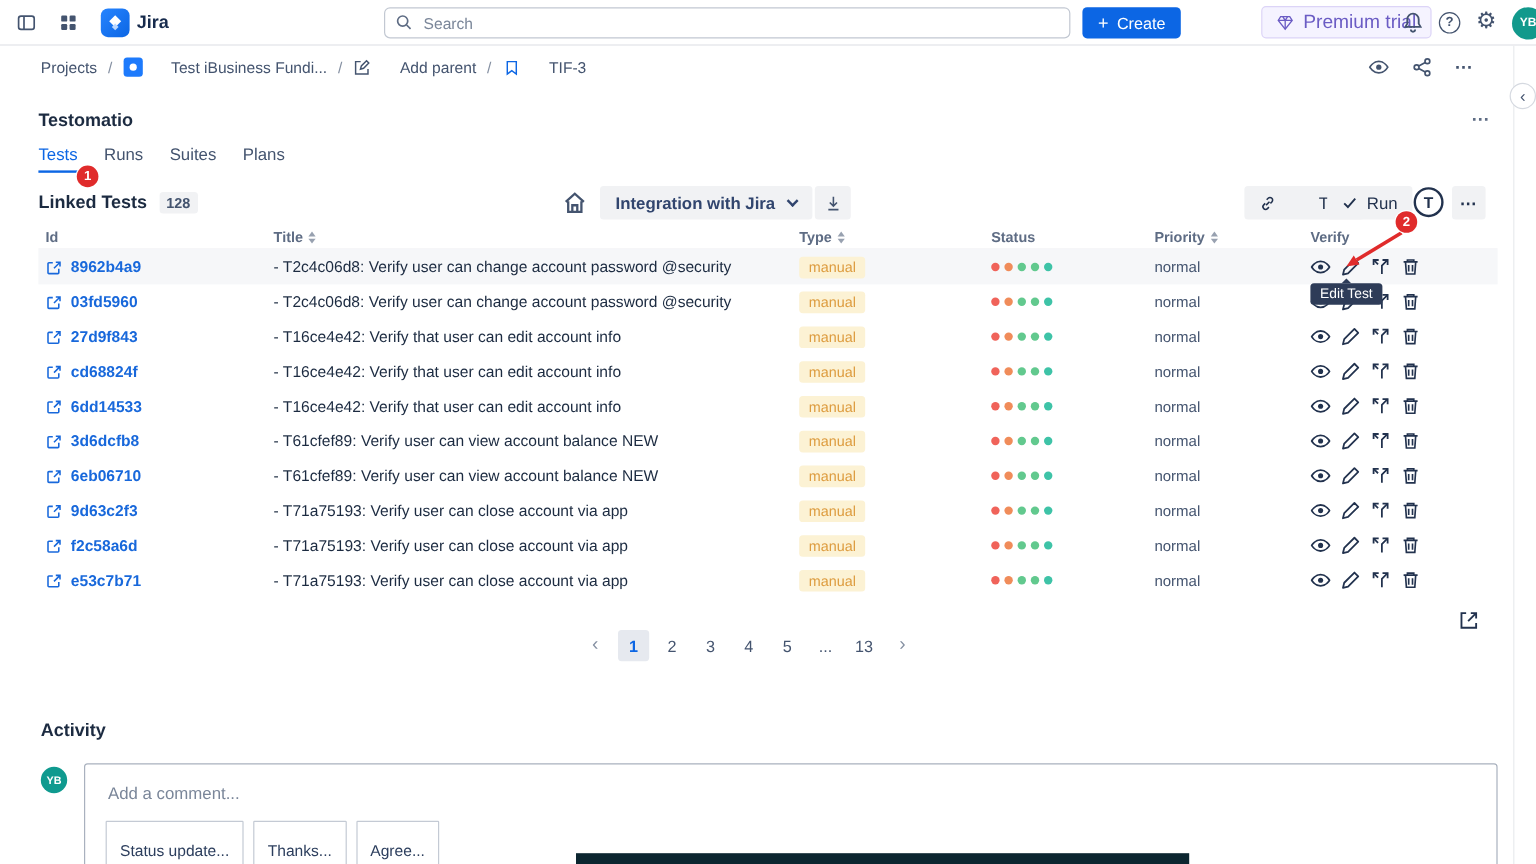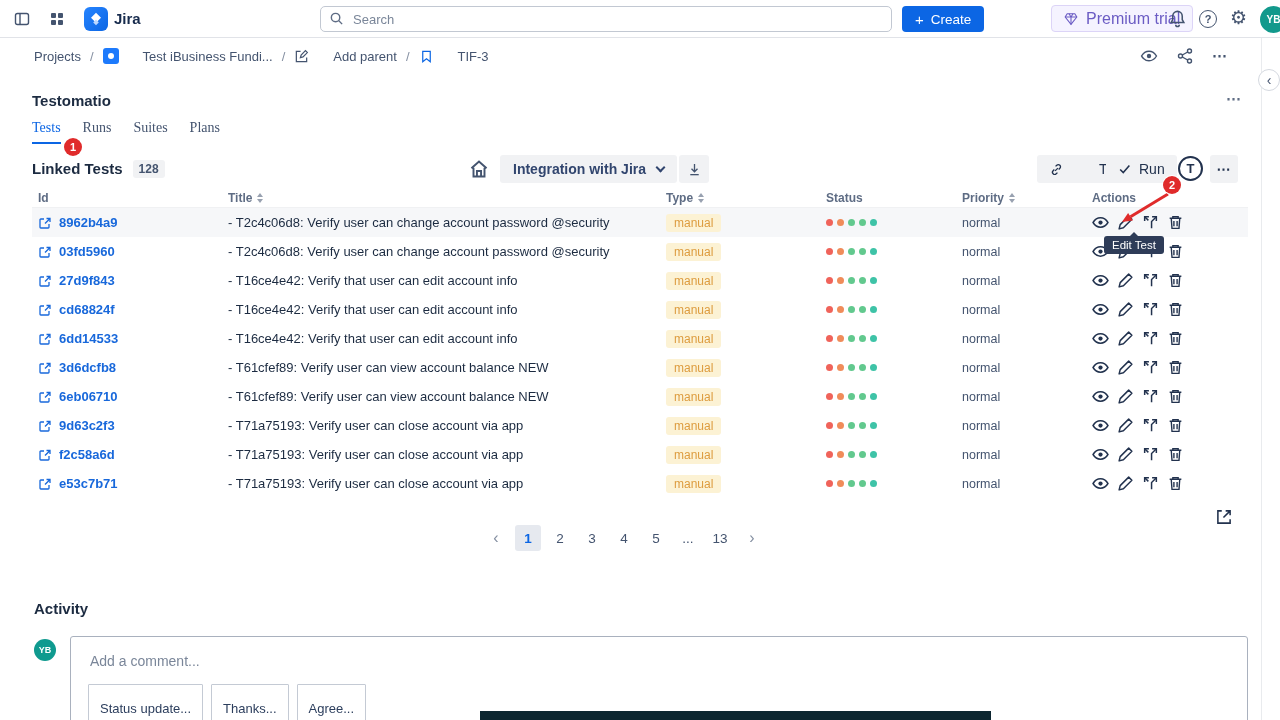--- a/index.html
+++ b/index.html
@@ -46,21 +46,21 @@
   .bc-right { margin-left:auto; display:flex; align-items:center; gap:18px; padding-right:18px; }
   .bc-more { font-size:15px; font-weight:700; letter-spacing:1px; color:#44546f; }
   .right-line { position:absolute; left:1261px; top:38px; bottom:0; width:1px; background:#e9ebee; }
   .collapse-btn { position:absolute; left:1258px; top:69px; width:22px; height:22px; border:1px solid #d5d9e0;
     border-radius:50%; background:#fff; display:flex; align-items:center; justify-content:center;
     font-size:14px; color:#44546f; z-index:5; cursor:pointer; }
 
   
   .panel-title { position:absolute; left:32px; top:92px; font-size:15px; font-weight:700; color:#1c2b41; }
   .panel-more { position:absolute; left:1226px; top:90px; font-size:15px; font-weight:700; letter-spacing:1px; color:#5e6c84; cursor:pointer; }
-  .tabs { position:absolute; left:32px; top:120px; display:flex; gap:22px;font-family:Liberation Serif, serif; }
+  .tabs { position:absolute; left:32px; top:120px; display:flex; gap:22px; }
   .tab { font-size:14px; color:#44546f; padding-bottom:6px; cursor:pointer; border-bottom:2.5px solid transparent; }
   .tab.active { color:#0c66e4; font-weight:500; border-bottom-color:#0c66e4; }
 
   
   .linked { position:absolute; left:32px; top:160px; display:flex; gap:10px; }
   .linked-label { font-size:15px; font-weight:700; color:#1c2b41; }
   .count-badge { background:#f1f2f4; color:#44546f; font-size:12px; font-weight:600; padding:2px 6px; border-radius:3px; }
   .home-btn { position:absolute; left:468px; top:158px; width:22px; height:22px; color:#44546f; }
   .dropdown { position:absolute; left:500px; top:155px; height:28px; background:#f1f2f4; border-radius:3px;
     display:flex; align-items:center; gap:11px; padding:0 13px; font-size:14px; font-weight:600; color:#31456e; cursor:pointer; }
@@ -125,21 +125,21 @@
     color:#2c3e5d; background:#fff; cursor:pointer; }
 
   
   .annot-badge { position:absolute; width:18px; height:18px; border-radius:50%; background:#e02b2b; color:#fff;
     font-size:11px; font-weight:700; display:flex; align-items:center; justify-content:center;
     z-index:70; box-shadow:0 0 0 1px #fff; }
   #annot1 { left:64px; top:138px; }
   #annot2 { left:1163px; top:176px; }
   .annot-arrow { position:absolute; left:1116px; top:190px; z-index:69; }
   .tooltip { position:absolute; left:1092px; top:236px; background:#2e3c58; color:#fff; font-size:11.5px;
-    padding:3px 8px; border-radius:3px; z-index:68;margin-left:12px; }
+    padding:3px 8px; border-radius:3px; z-index:68; }
   .tooltip::before { content:""; position:absolute; top:-4px; left:26px;
     border-left:4px solid transparent; border-right:4px solid transparent; border-bottom:4px solid #2e3c58; }
   .bottom-bar { position:absolute; left:480px; top:711px; width:511px; height:9px; background:#0c2630; z-index:80; }
 </style>
 </head>
 <body>
 
 <div class="topbar">
   <span class="icon-btn tb-sidebar">
     <svg viewBox="0 0 18 18" fill="none" stroke="currentColor" stroke-width="1.4">
@@ -325,21 +325,21 @@
         <span class="sort"></span>
       </div>
       <div class="th">
         <span>Status</span>
       </div>
       <div class="th">
         <span>Priority</span>
         <span class="sort"></span>
       </div>
       <div class="th">
-        <span>Actions</span>
+        <span>Verify</span>
       </div>
     </div>
   <div id="tbody">
       <div class="tr grid-row highlight">
     <div class="td td-id">
       <span class="ext-icon">
         <svg viewBox="0 0 14 14" fill="none" stroke="currentColor" stroke-width="1.3">
               <path d="M6 3H2.8a.8.8 0 00-.8.8v7.4c0 .4.4.8.8.8h7.4a.8.8 0 00.8-.8V8"></path>
               <path d="M8.5 2.5H12V6M11.8 2.7L7 7.5"></path>
             </svg>

